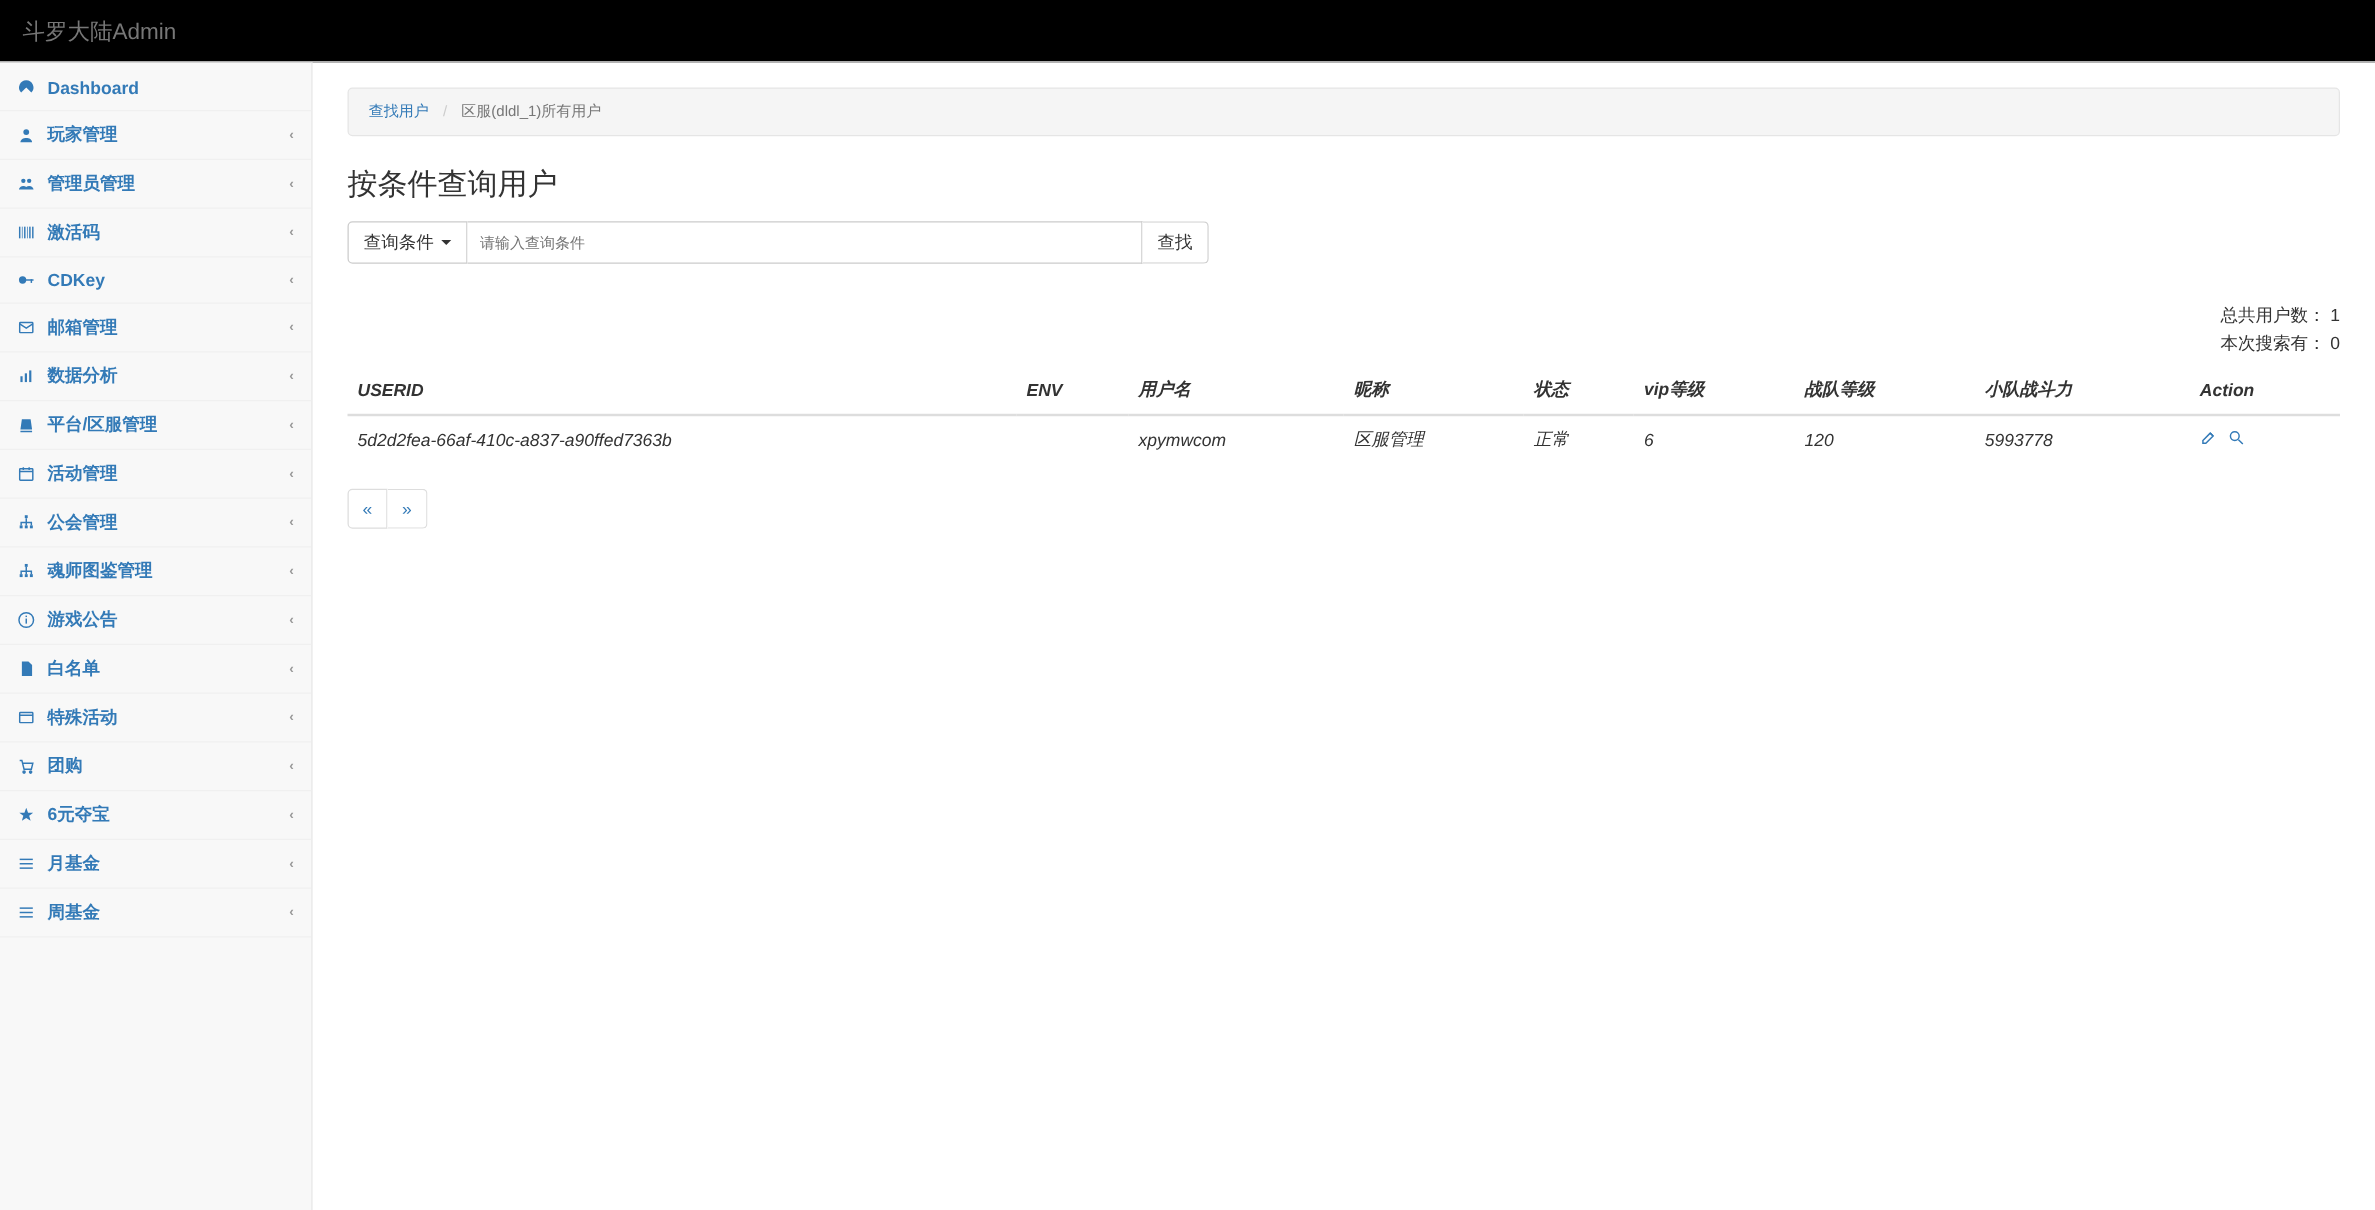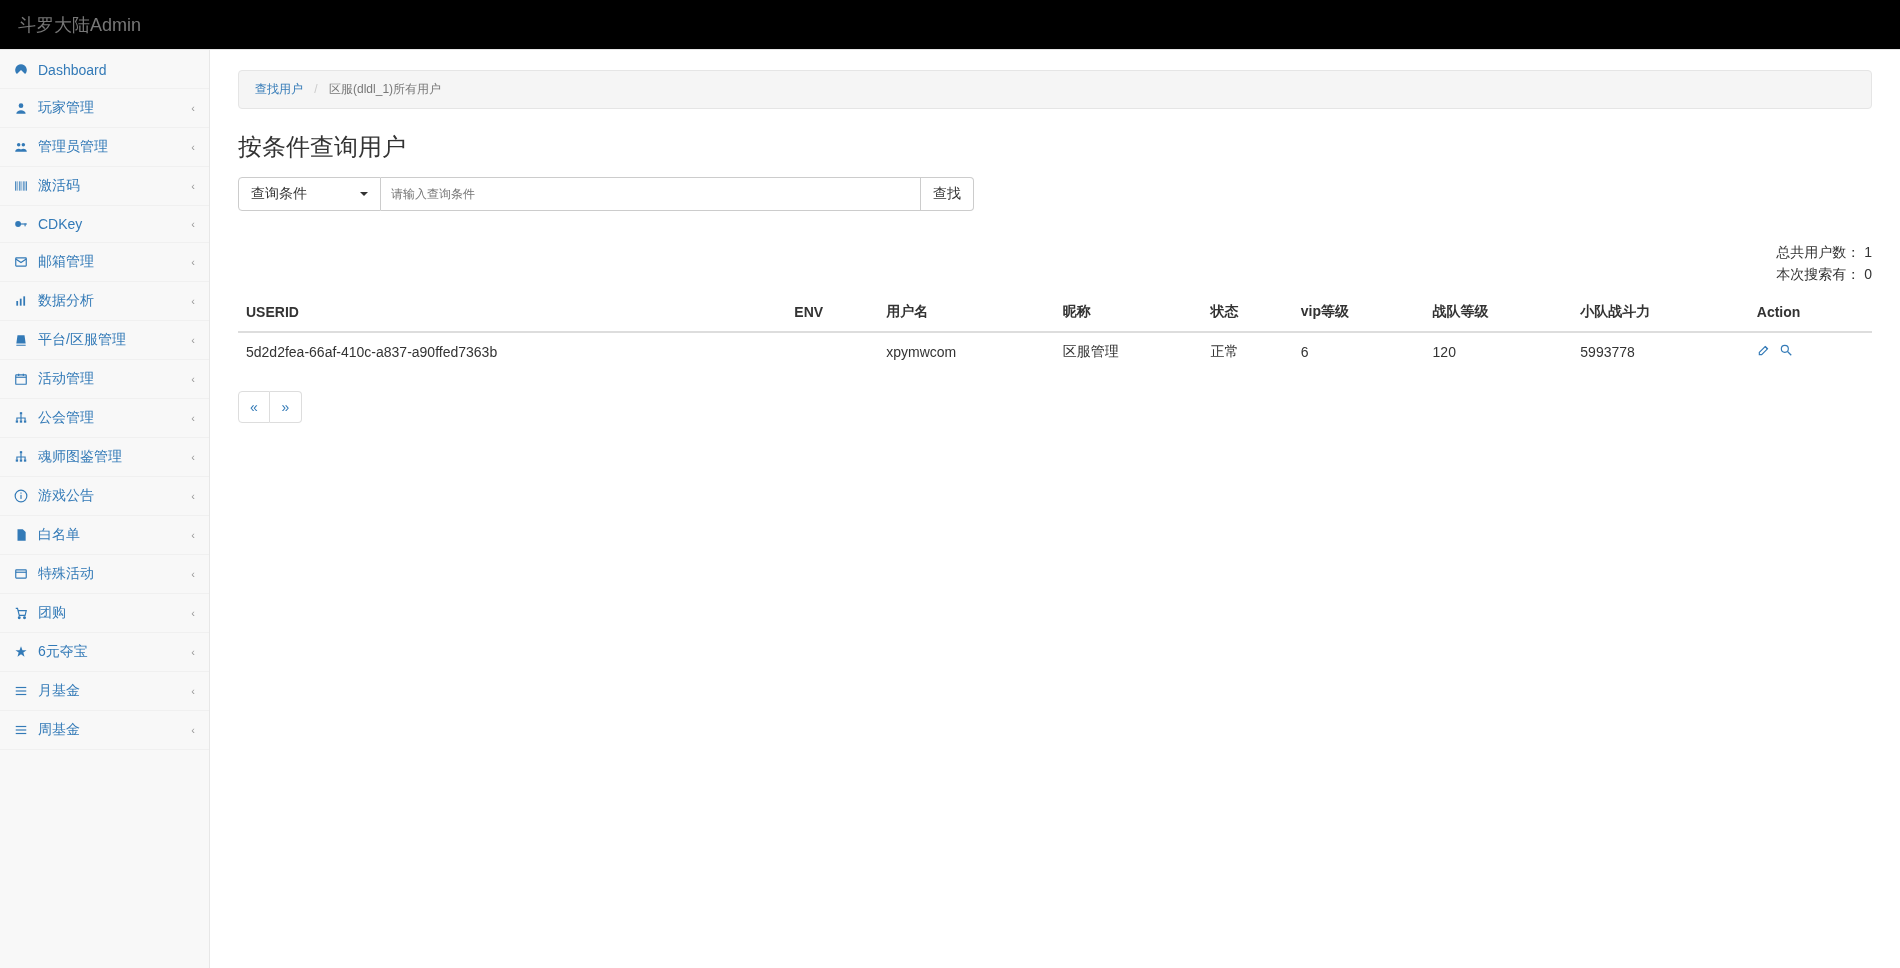--- a/index.html
+++ b/index.html
@@ -19,24 +19,25 @@
     }
     .header .brand {
       font-size: 18px;
       color: #777;
     }
     .layout {
       display: flex;
       min-height: calc(100vh - 50px);
     }
     .sidebar {
-      width: 210px;
+      width: 250px;
       border-right: 1px solid #e7e7e7;
       background: #f8f8f8;
       padding-top: 2px;
+      font-weight: bold;
     }
     .sidebar ul { list-style: none; }
     .sidebar li {
       border-bottom: 1px solid #f0f0f0;
     }
     .sidebar a {
       display: flex;
       align-items: center;
       justify-content: space-between;
       padding: 10px 14px;
@@ -81,21 +82,20 @@
       display: inline-flex;
       align-items: center;
       padding: 7px 12px;
       font-size: 14px;
       background: #fff;
       border: 1px solid #ccc;
       border-radius: 4px;
       color: #333;
       cursor: pointer;
       user-select: none;
-      gap: 47px;
     }
     .input-group { display: flex; }
     .input-group .btn:first-child { border-top-right-radius: 0; border-bottom-right-radius: 0; }
     .input-group input {
       border: 1px solid #ccc;
       border-left: none;
       padding: 7px 10px;
       font-size: 12px;
       width: 540px;
       outline: none;
@@ -120,20 +120,21 @@
       line-height: 1.6;
     }
     .results-label {
       margin-bottom: 8px;
       color: #333;
     }
     table {
       width: 100%;
       border-collapse: collapse;
       margin-bottom: 20px;
+      font-style: italic;
     }
     th, td {
       padding: 10px 8px;
       text-align: left;
       border-top: 1px solid #ddd;
     }
     th {
       border-top: none;
       border-bottom: 2px solid #ddd;
       font-weight: 700;

